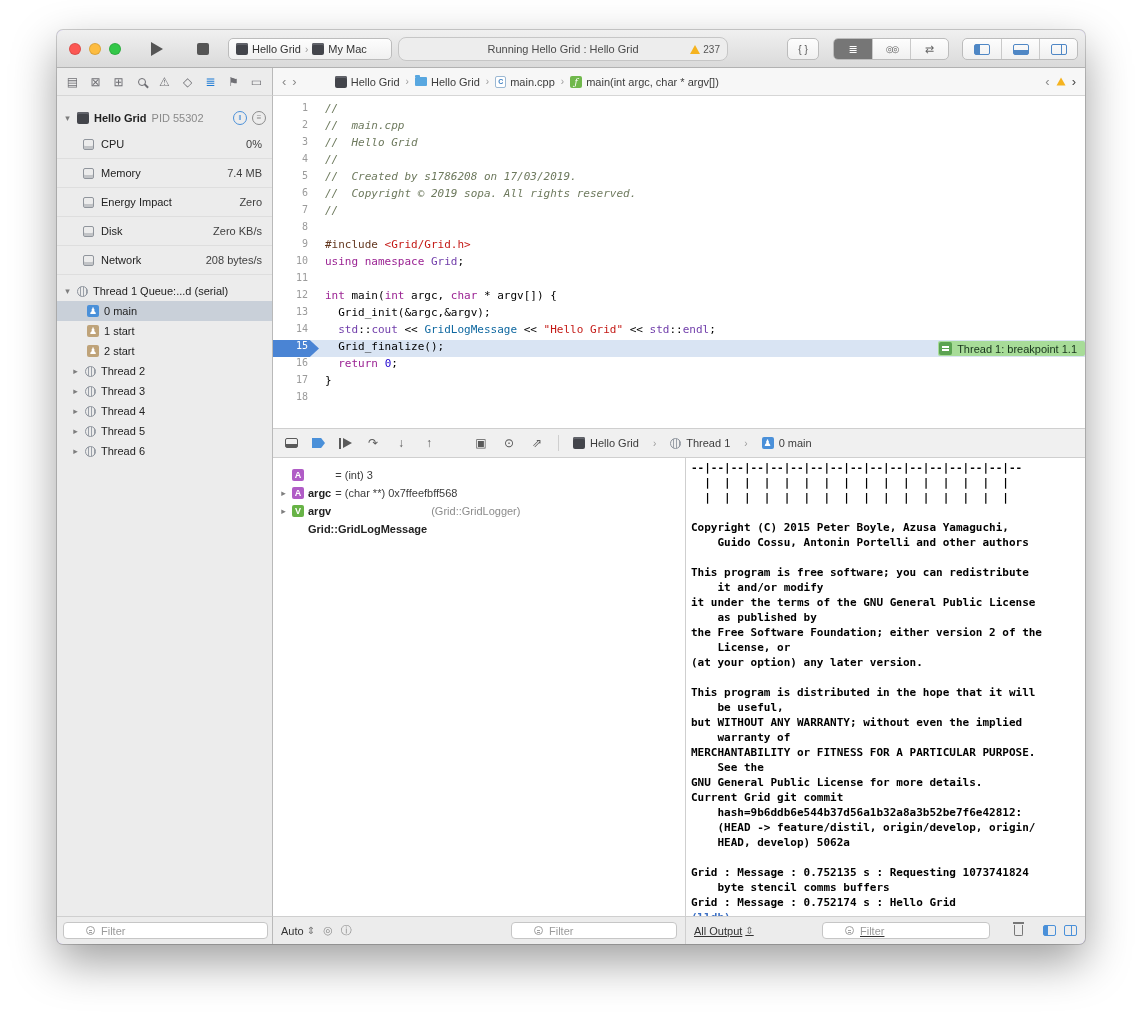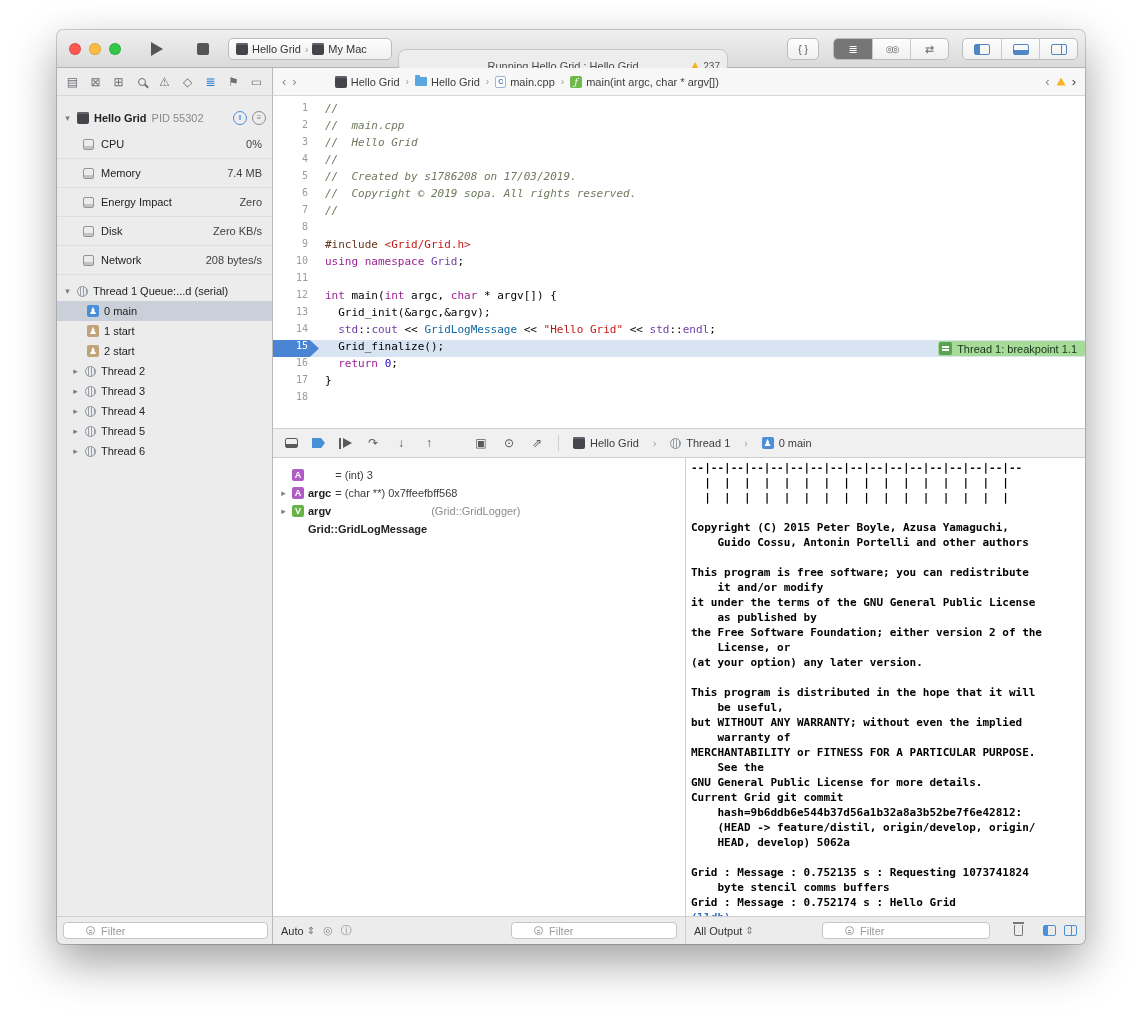--- a/index.html
+++ b/index.html
@@ -18,21 +18,21 @@
   .tbtn{position:absolute;top:7px;height:24px;background:transparent;border:none;display:flex;
     align-items:center;justify-content:center;padding:0;}
   .play-glyph{width:0;height:0;border-left:12px solid #555;border-top:7px solid transparent;border-bottom:7px solid transparent;}
   .stop-glyph{width:12px;height:12px;background:#555;border-radius:2px;}
   .scheme{position:absolute;left:171px;top:8px;height:22px;width:164px;background:linear-gradient(#fdfdfd,#f0f0f0);
     border:1px solid #bcbcbc;border-radius:5px;display:flex;align-items:center;gap:4px;padding:0 7px;
     font-size:11px;color:#333;white-space:nowrap;}
   .mini-dark{width:12px;height:12px;border-radius:2px;background:#43454b;flex:none;box-shadow:inset 0 2px 0 #61636a;}
   .sep-ch{color:#9b9b9b;font-size:10px;}
   .status{position:absolute;left:341px;top:7px;width:330px;height:24px;background:#ededed;border:1px solid #c6c6c6;
-    border-radius:8px;display:flex;align-items:flex-end;justify-content:center;font-size:11px;color:#4a4a4a;margin-top:12px;}
+    border-radius:8px;display:flex;align-items:center;justify-content:center;font-size:11px;color:#4a4a4a;}
   .warn-cluster{position:absolute;right:7px;display:flex;align-items:center;gap:3px;font-size:10px;color:#555;}
   .warn-tri{width:0;height:0;border-left:5px solid transparent;border-right:5px solid transparent;
     border-bottom:9px solid #f5b31f;display:inline-block;}
   .braces-btn{position:absolute;left:730px;top:8px;width:32px;height:22px;border:1px solid #bcbcbc;border-radius:5px;
     background:linear-gradient(#fdfdfd,#f0f0f0);font-size:10px;color:#555;display:flex;align-items:center;justify-content:center;}
   .seg{position:absolute;top:8px;height:22px;display:flex;border:1px solid #bcbcbc;border-radius:5px;overflow:hidden;
     background:linear-gradient(#fdfdfd,#f0f0f0);}
   .seg-editor{left:776px;} .seg-panels{left:905px;}
   .seg button{width:38px;border:none;border-left:1px solid #c9c9c9;background:transparent;font-size:11px;color:#666;
     display:flex;align-items:center;justify-content:center;padding:0;}
@@ -140,21 +140,21 @@
   .var-value.gray{color:#8c8c8c;text-align:right;}
   .console{position:absolute;left:628px;top:428px;right:0;bottom:28px;background:#fff;border-left:1px solid #cfcfcf;overflow:hidden;}
   .console-pre{margin:0;padding:2px 5px;font:bold 11px/15px "DejaVu Sans Mono",monospace;color:#000;white-space:pre-wrap;}
   .lldb{color:#3b6fc4;}
 
   
   .bottombar{position:absolute;bottom:0;height:28px;background:#ececec;border-top:1px solid #cfcfcf;
     display:flex;align-items:center;font-size:11px;color:#333;}
   #sb-bar{left:0;width:216px;border-right:1px solid #b9b9b9;padding:0 6px;gap:5px;}
   #vars-bar{left:216px;width:412px;padding:0 8px;gap:8px;}
-  #console-bar{left:628px;right:0;border-left:1px solid #cfcfcf;padding:0 8px;gap:8px;}
+  #console-bar{left:628px;right:0;border-left:1px solid #cfcfcf;padding:0 8px;gap:8px;text-decoration:underline;}
   .filter-field{height:17px;background:#fff;border:1px solid #c6c6c6;border-radius:4px;display:flex;align-items:center;
     padding:0 22px;gap:4px;}
   .filter-field input{border:none;outline:none;flex:1;font-size:11px;background:transparent;min-width:0;color:#333;}
   .filter-field input::placeholder{color:#9b9b9b;}
   .filt-ic{width:9px;height:9px;border:1px solid #a0a0a0;border-radius:50%;position:relative;flex:none;}
   .filt-ic::after{content:"";position:absolute;left:2px;right:2px;top:2.5px;height:1px;background:#a0a0a0;box-shadow:0 2px 0 #a0a0a0;}
   .mini-panel{width:13px;height:11px;border:1px solid #4a90d9;border-radius:2px;position:relative;flex:none;}
   .mini-panel.b::after{content:"";position:absolute;left:0;right:0;bottom:0;height:3px;background:#4a90d9;}
   .mini-panel.l::after{content:"";position:absolute;left:0;top:0;bottom:0;width:4px;background:#4a90d9;}
   .mini-panel.r::after{content:"";position:absolute;right:0;top:0;bottom:0;width:4px;background:#4a90d9;}

